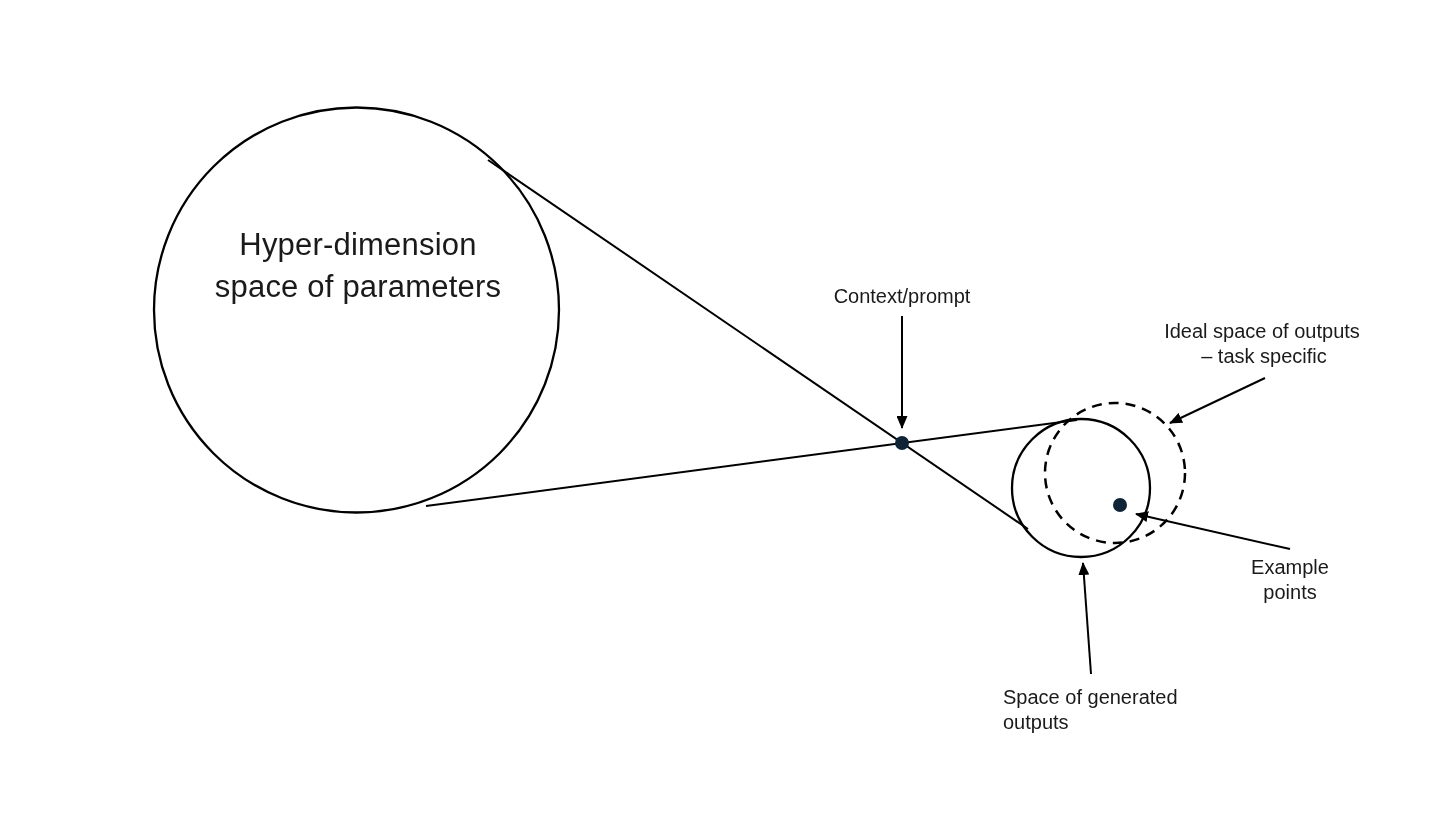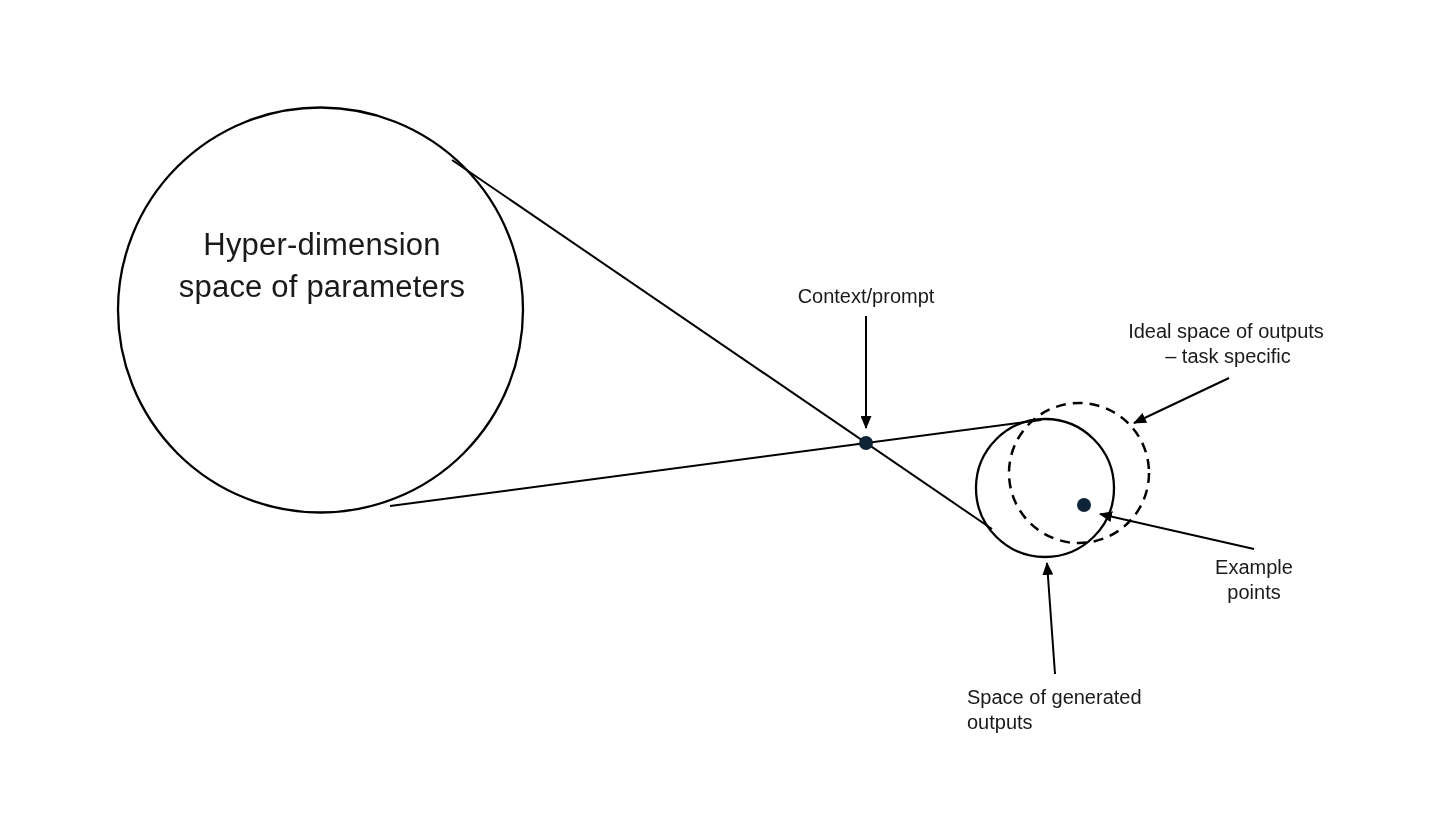--- a/index.html
+++ b/index.html
@@ -9,20 +9,21 @@
     width: 1432px;
     height: 838px;
     overflow: hidden;
     font-family: "Liberation Sans", "DejaVu Sans", sans-serif;
   }
   .canvas-wrap {
     position: relative;
     width: 1160px;
     height: 838px;
     background: #ffffff;
+    padding-left: 36px;
   }
   svg { display: block; }
   text {
     fill: #1a1a1a;
     font-family: "Liberation Sans", "DejaVu Sans", sans-serif;
   }
   .title-text { font-size: 31px; letter-spacing: 0.2px; }
   .label-text { font-size: 20px; }
 </style>
 </head>

